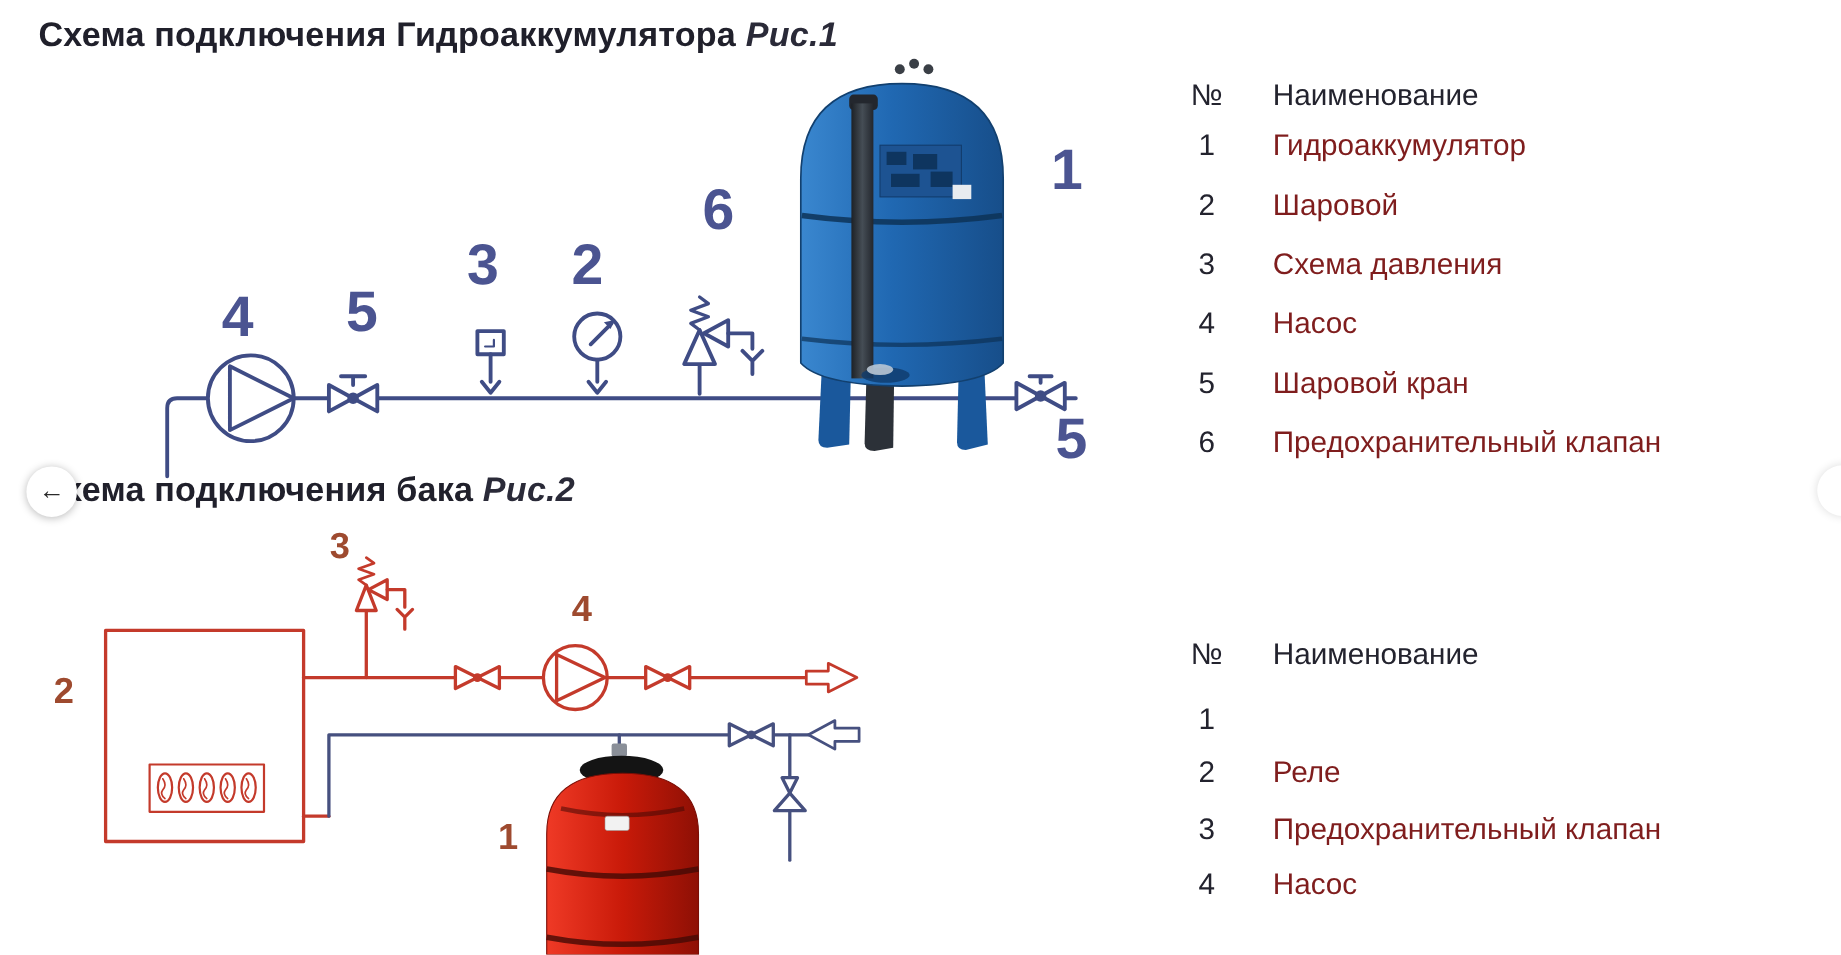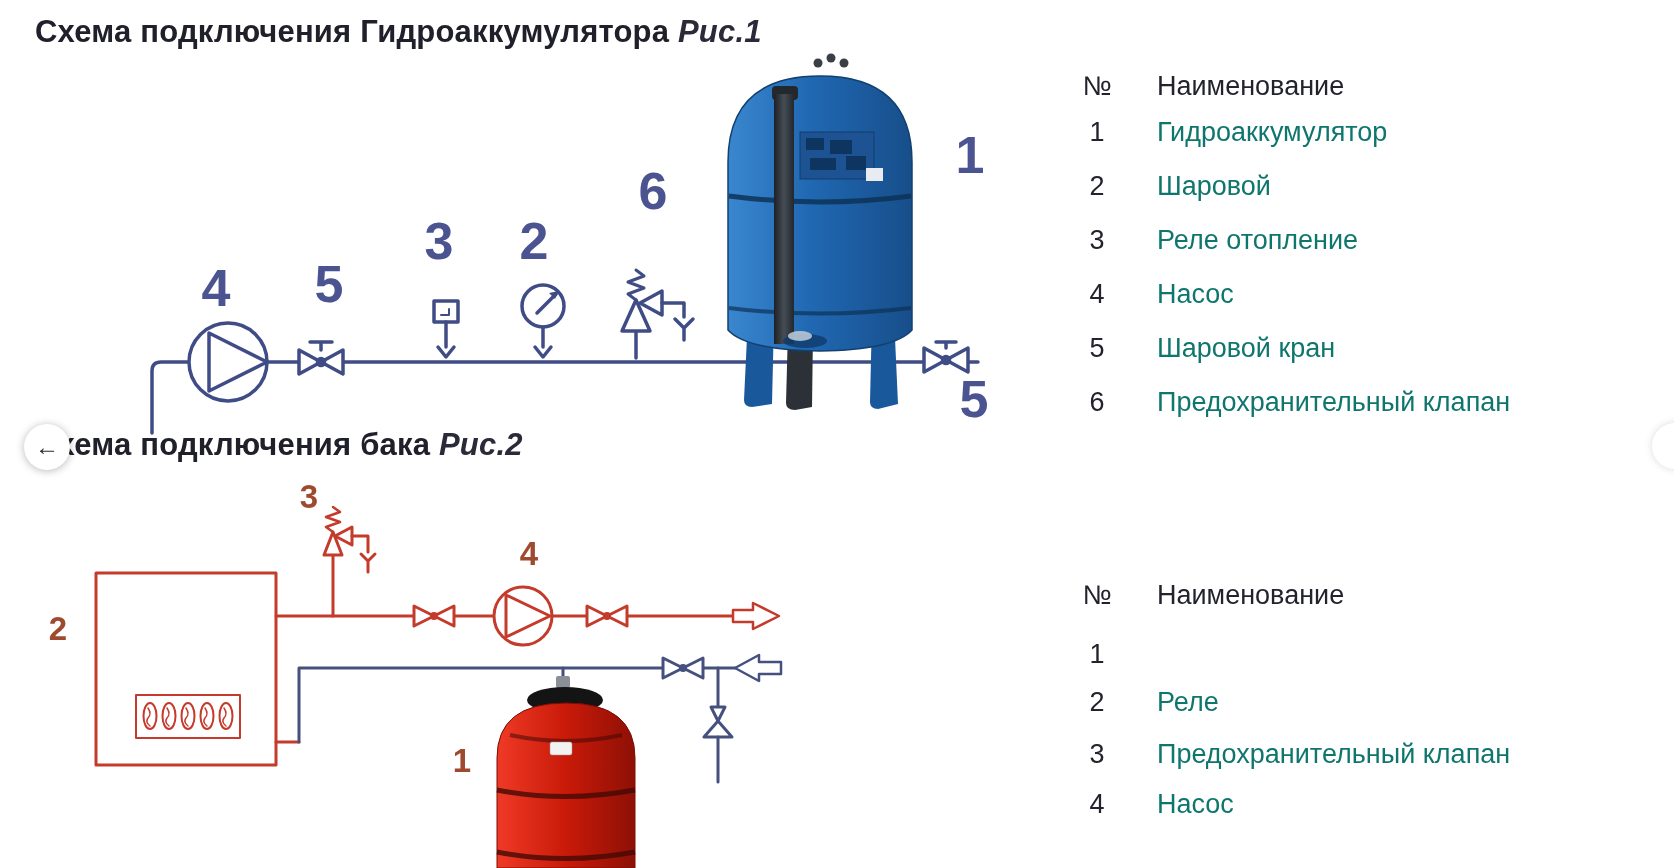--- a/index.html
+++ b/index.html
@@ -8,21 +8,21 @@
     overflow:hidden;font-family:"Liberation Sans", sans-serif;
   }
   .title{
     position:absolute;font-weight:700;font-size:31px;color:#20202b;
     white-space:nowrap;letter-spacing:0.2px;z-index:3;text-align:center;
   }
   .title .fig{font-style:italic;font-weight:700;color:#2a2a38;}
   .legend{position:absolute;z-index:3;}
   .lrow{position:absolute;left:0;display:flex;align-items:baseline;height:34px;}
   .lnum{display:inline-block;width:38px;text-align:center;font-size:27px;color:#23232e;}
-  .lname{display:inline-block;margin-left:41px;font-size:27px;color:#0f766e;white-space:nowrap;}
+  .lname{display:inline-block;margin-left:41px;font-size:27px;color:#7f1d1d;white-space:nowrap;}
   .lheader .lnum,.lheader .lname{color:#23232e;}
   .d1num{
     position:absolute;transform:translate(-50%,-50%);font-size:52px;font-weight:600;
     color:#4b5491;z-index:4;line-height:1;
   }
   .d2num{
     position:absolute;transform:translate(-50%,-50%);font-size:33px;font-weight:700;
     color:#9e4a2f;z-index:4;line-height:1;
   }
   .circle-btn{
@@ -244,21 +244,21 @@
     <div class="lrow" style="top:117px;">
       <span class="lnum">1</span>
       <span class="lname">Гидроаккумулятор</span>
     </div>
     <div class="lrow" style="top:171px;">
       <span class="lnum">2</span>
       <span class="lname">Шаровой</span>
     </div>
     <div class="lrow" style="top:225px;">
       <span class="lnum">3</span>
-      <span class="lname">Реле отопление</span>
+      <span class="lname">Схема давления</span>
     </div>
     <div class="lrow" style="top:279px;">
       <span class="lnum">4</span>
       <span class="lname">Насос</span>
     </div>
     <div class="lrow" style="top:333px;">
       <span class="lnum">5</span>
       <span class="lname">Шаровой кран</span>
     </div>
     <div class="lrow" style="top:387px;">

